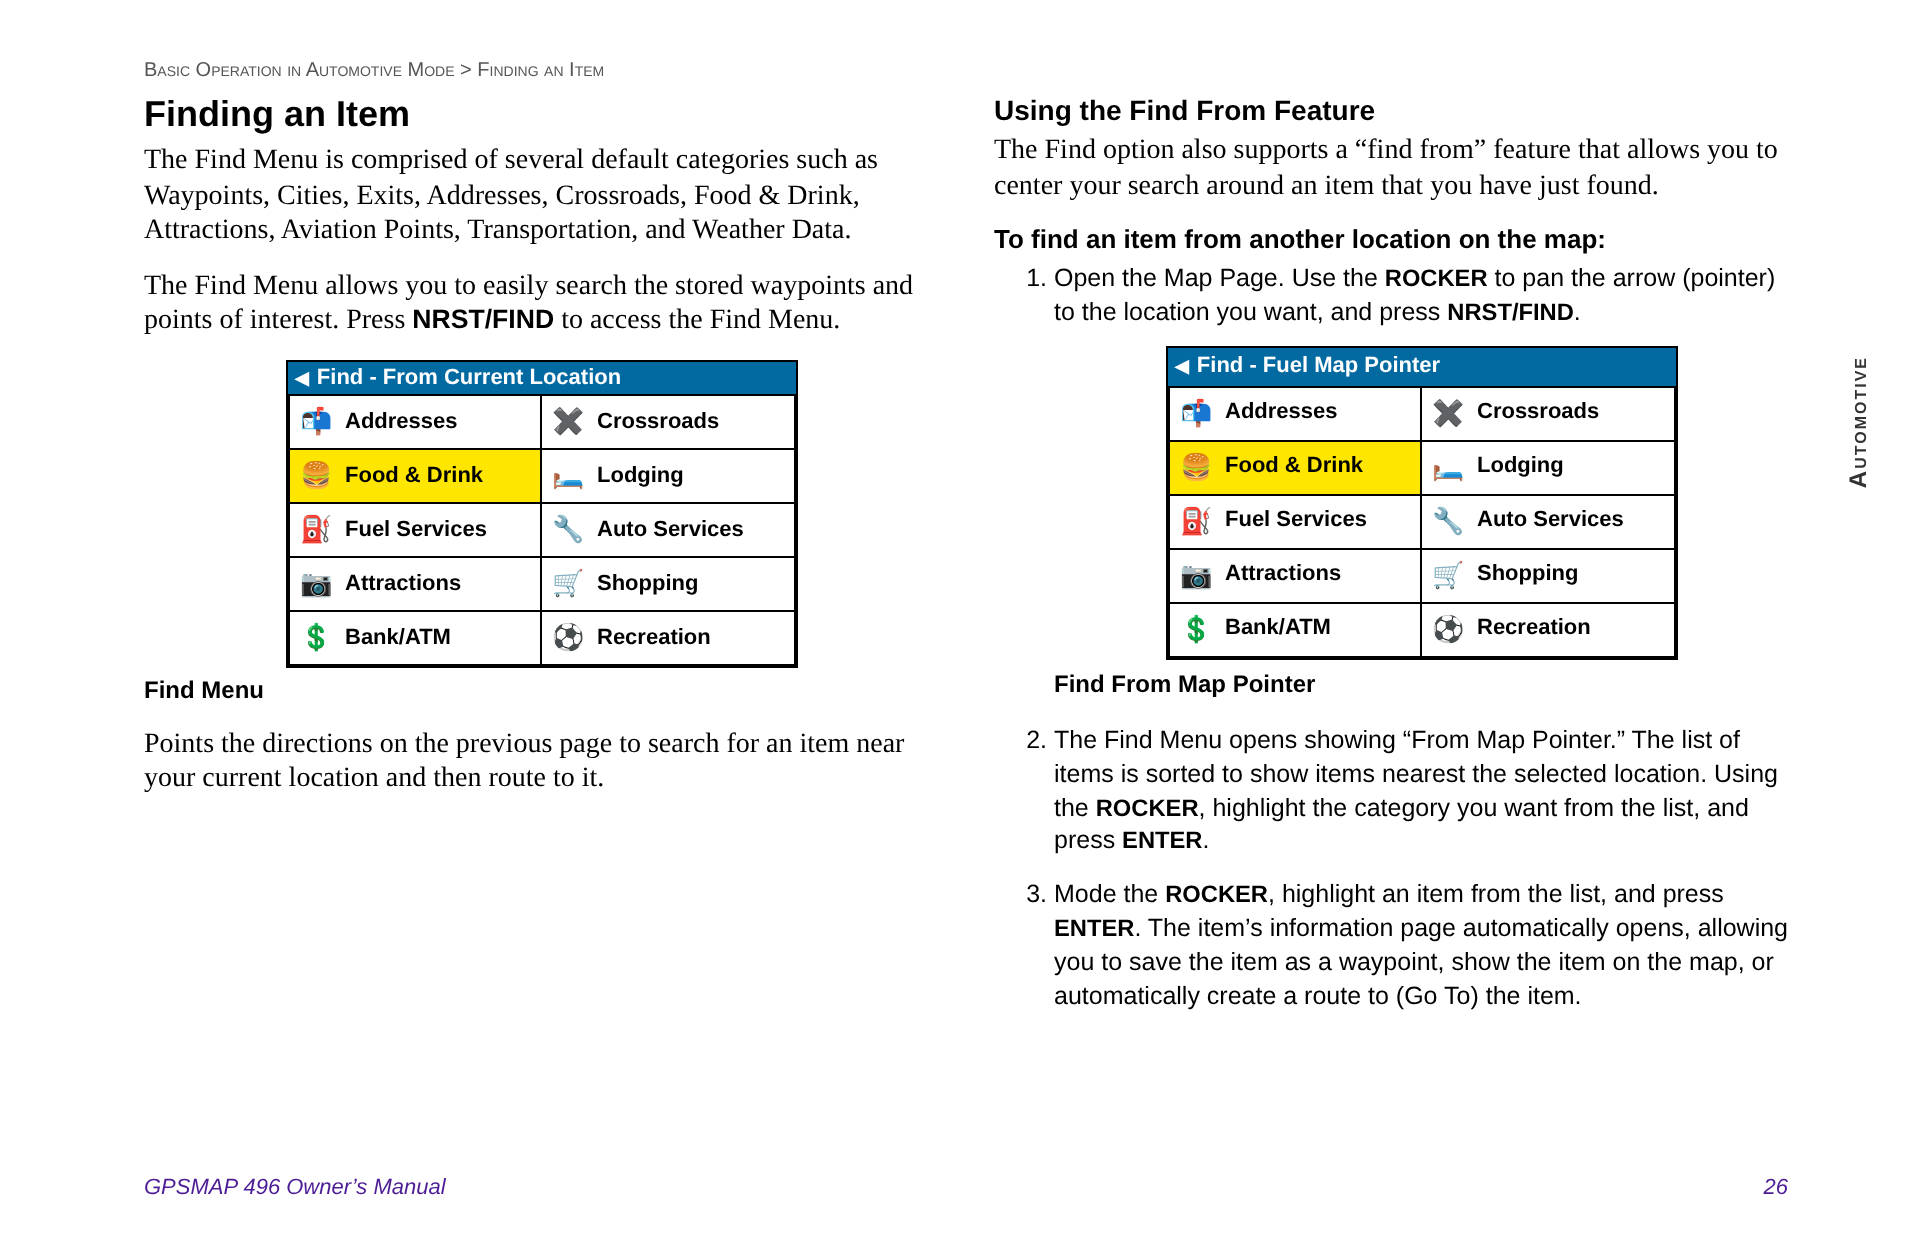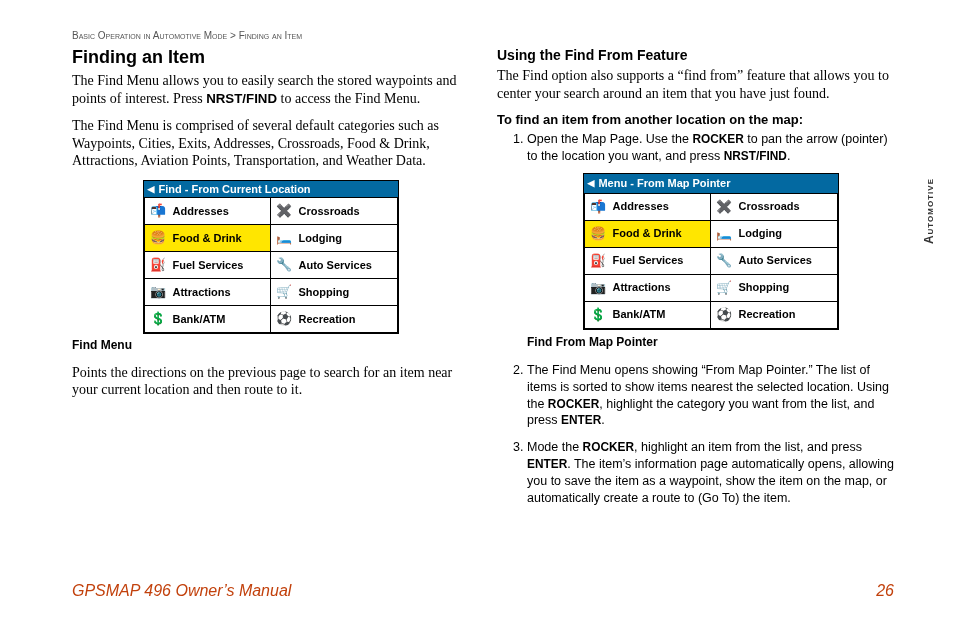--- a/index.html
+++ b/index.html
@@ -130,41 +130,41 @@
     color: #333;
   }
   .footer {
     position: absolute;
     bottom: 18px;
     left: 72px;
     right: 60px;
     display: flex;
     justify-content: space-between;
     font-style: italic;
-    font-size: 16px;
-    color: #c2410c;
+    font-size: 11px;
+    color: #4c1d95;
   }
   b { font-weight: bold; font-family: Arial, sans-serif; font-size: 0.95em;}
 </style>
 </head>
 <body>
 
 <div class="page">
   <div class="breadcrumb">
     <span>Basic Operation in Automotive Mode</span><span> &gt; </span><span>Finding an Item</span>
   </div>
 
   <div class="columns">
 
     <div class="col">
       <h1>Finding an Item</h1>
+      <p>The Find Menu is comprised of several default categories such as Waypoints, Cities, Exits, Addresses, Crossroads, Food &amp; Drink, Attractions, Aviation Points, Transportation, and Weather Data.</p>
       <p>
         <span>The Find Menu allows you to easily search the stored waypoints and points of interest. Press </span><b>NRST/FIND</b><span> to access the Find Menu.</span>
       </p>
-      <p>The Find Menu is comprised of several default categories such as Waypoints, Cities, Exits, Addresses, Crossroads, Food &amp; Drink, Attractions, Aviation Points, Transportation, and Weather Data.</p>
 
       <div class="gps">
         <div class="gps-title">Find - From Current Location</div>
         <div class="gps-grid">
           <div class="gps-cell">
               <span class="ico">📬</span>
               <span>Addresses</span>
             </div>
           <div class="gps-cell">
               <span class="ico">✖️</span>
@@ -211,21 +211,21 @@
 
     <div class="col">
       <h2>Using the Find From Feature</h2>
       <p>The Find option also supports a “find from” feature that allows you to center your search around an item that you have just found.</p>
       <h3>To find an item from another location on the map:</h3>
       <ol class="steps">
         <li>
           <span>Open the Map Page. Use the </span><b>ROCKER</b><span> to pan the arrow (pointer) to the location you want, and press </span><b>NRST/FIND</b><span>.</span>
 
           <div class="gps" style="margin-top:8px">
-            <div class="gps-title">Menu - From Map Pointer</div>
+            <div class="gps-title">Find - Fuel Map Pointer</div>
             <div class="gps-grid">
               <div class="gps-cell">
                   <span class="ico">📬</span>
                   <span>Addresses</span>
                 </div>
               <div class="gps-cell">
                   <span class="ico">✖️</span>
                   <span>Crossroads</span>
                 </div>
               <div class="gps-cell sel">

